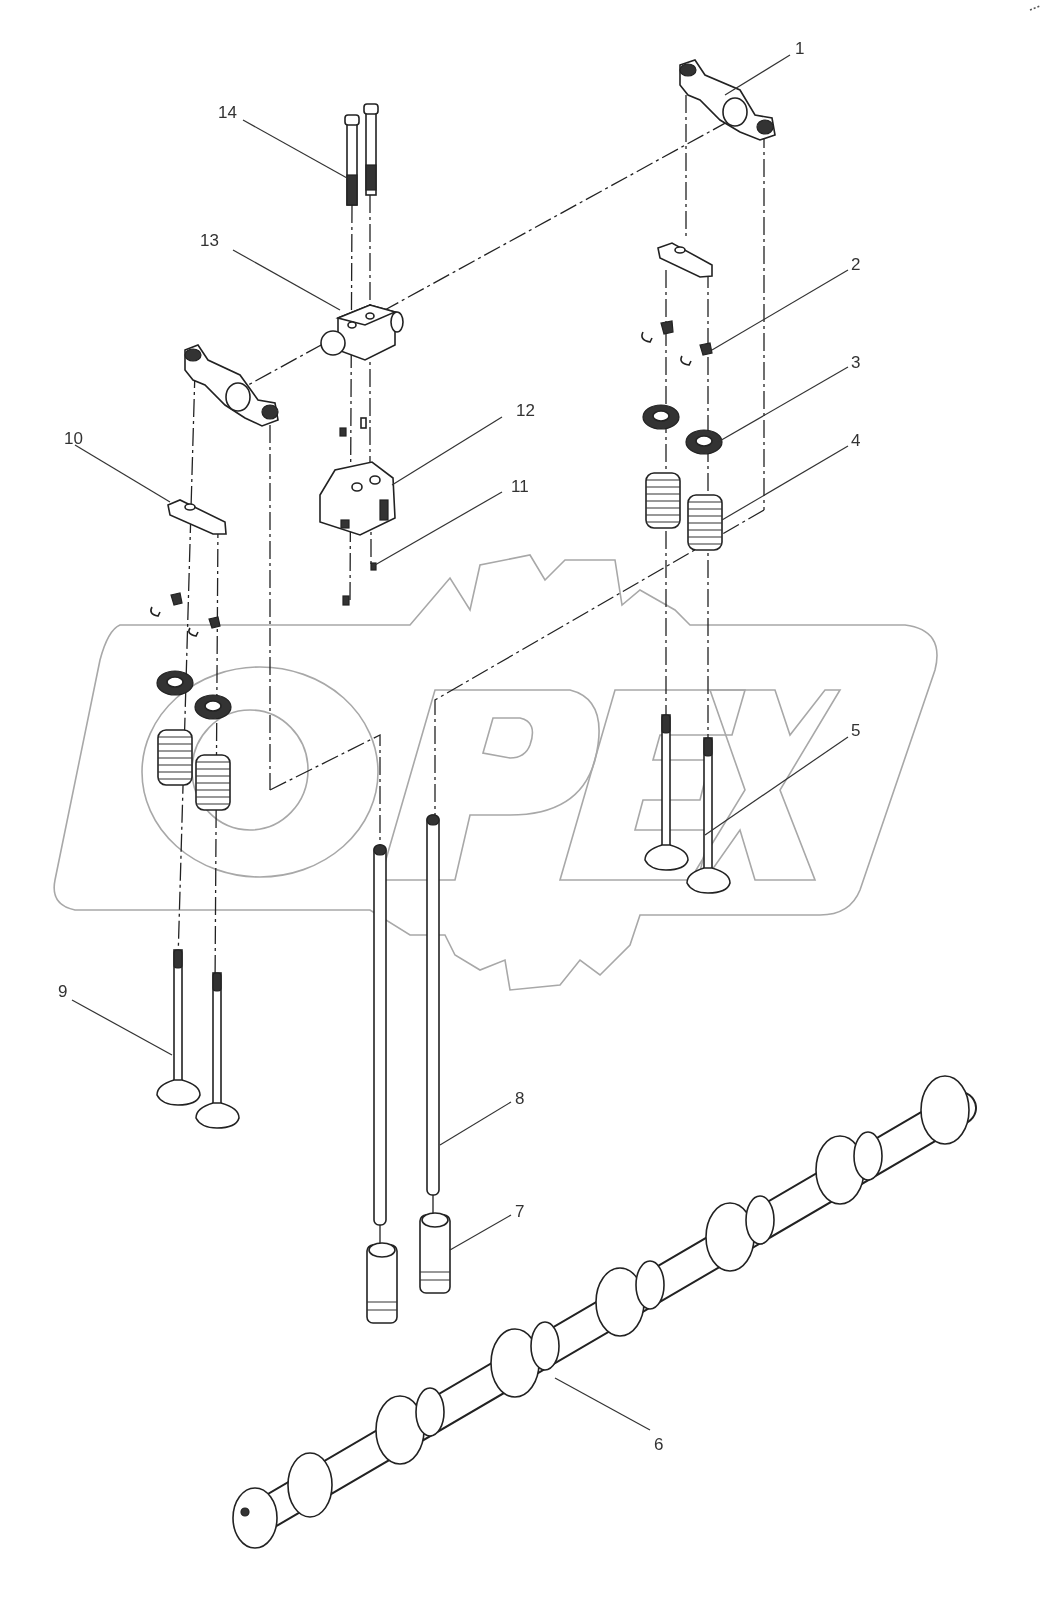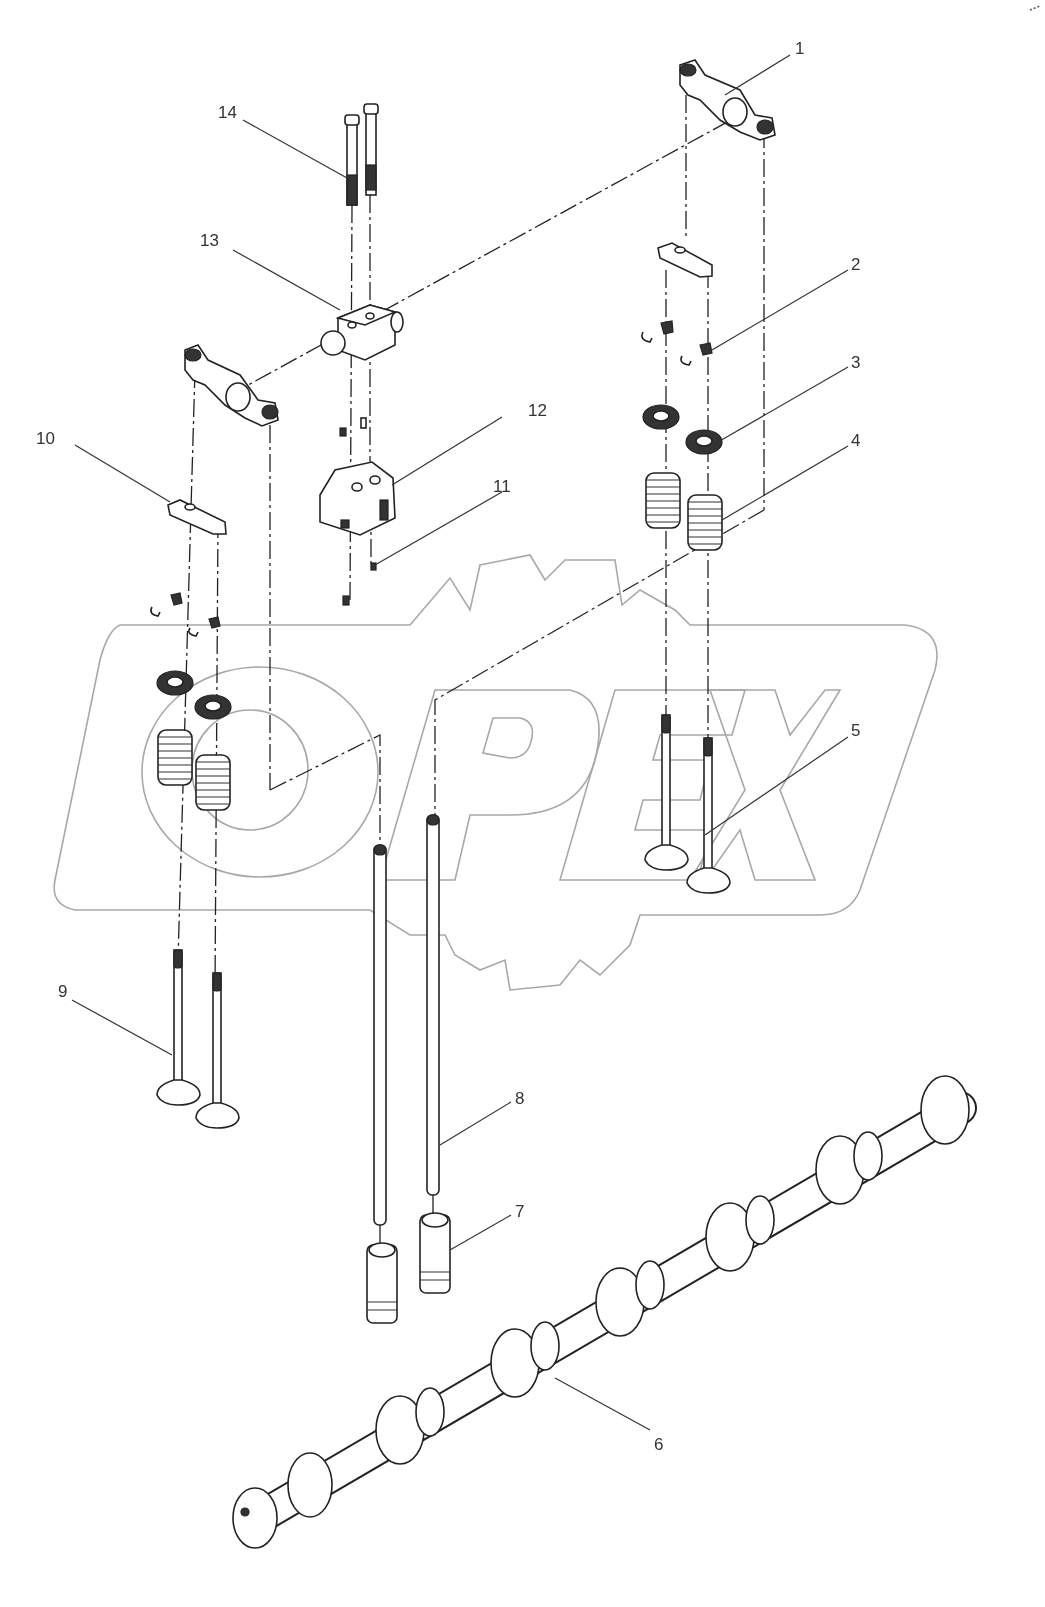--- a/index.html
+++ b/index.html
@@ -231,18 +231,18 @@
   
   <span class="callout-label" style="left:795px;top:40px">1</span>
   <span class="callout-label" style="left:851px;top:256px">2</span>
   <span class="callout-label" style="left:851px;top:354px">3</span>
   <span class="callout-label" style="left:851px;top:432px">4</span>
   <span class="callout-label" style="left:851px;top:722px">5</span>
   <span class="callout-label" style="left:654px;top:1436px">6</span>
   <span class="callout-label" style="left:515px;top:1203px">7</span>
   <span class="callout-label" style="left:515px;top:1090px">8</span>
   <span class="callout-label" style="left:58px;top:983px">9</span>
-  <span class="callout-label" style="left:36px;top:430px">10</span>
-  <span class="callout-label" style="left:493px;top:478px">11</span>
-  <span class="callout-label" style="left:528px;top:402px">12</span>
+  <span class="callout-label" style="left:64px;top:430px">10</span>
+  <span class="callout-label" style="left:511px;top:478px">11</span>
+  <span class="callout-label" style="left:516px;top:402px">12</span>
   <span class="callout-label" style="left:200px;top:232px">13</span>
   <span class="callout-label" style="left:218px;top:104px">14</span>
 </div>
 
 </body></html>

